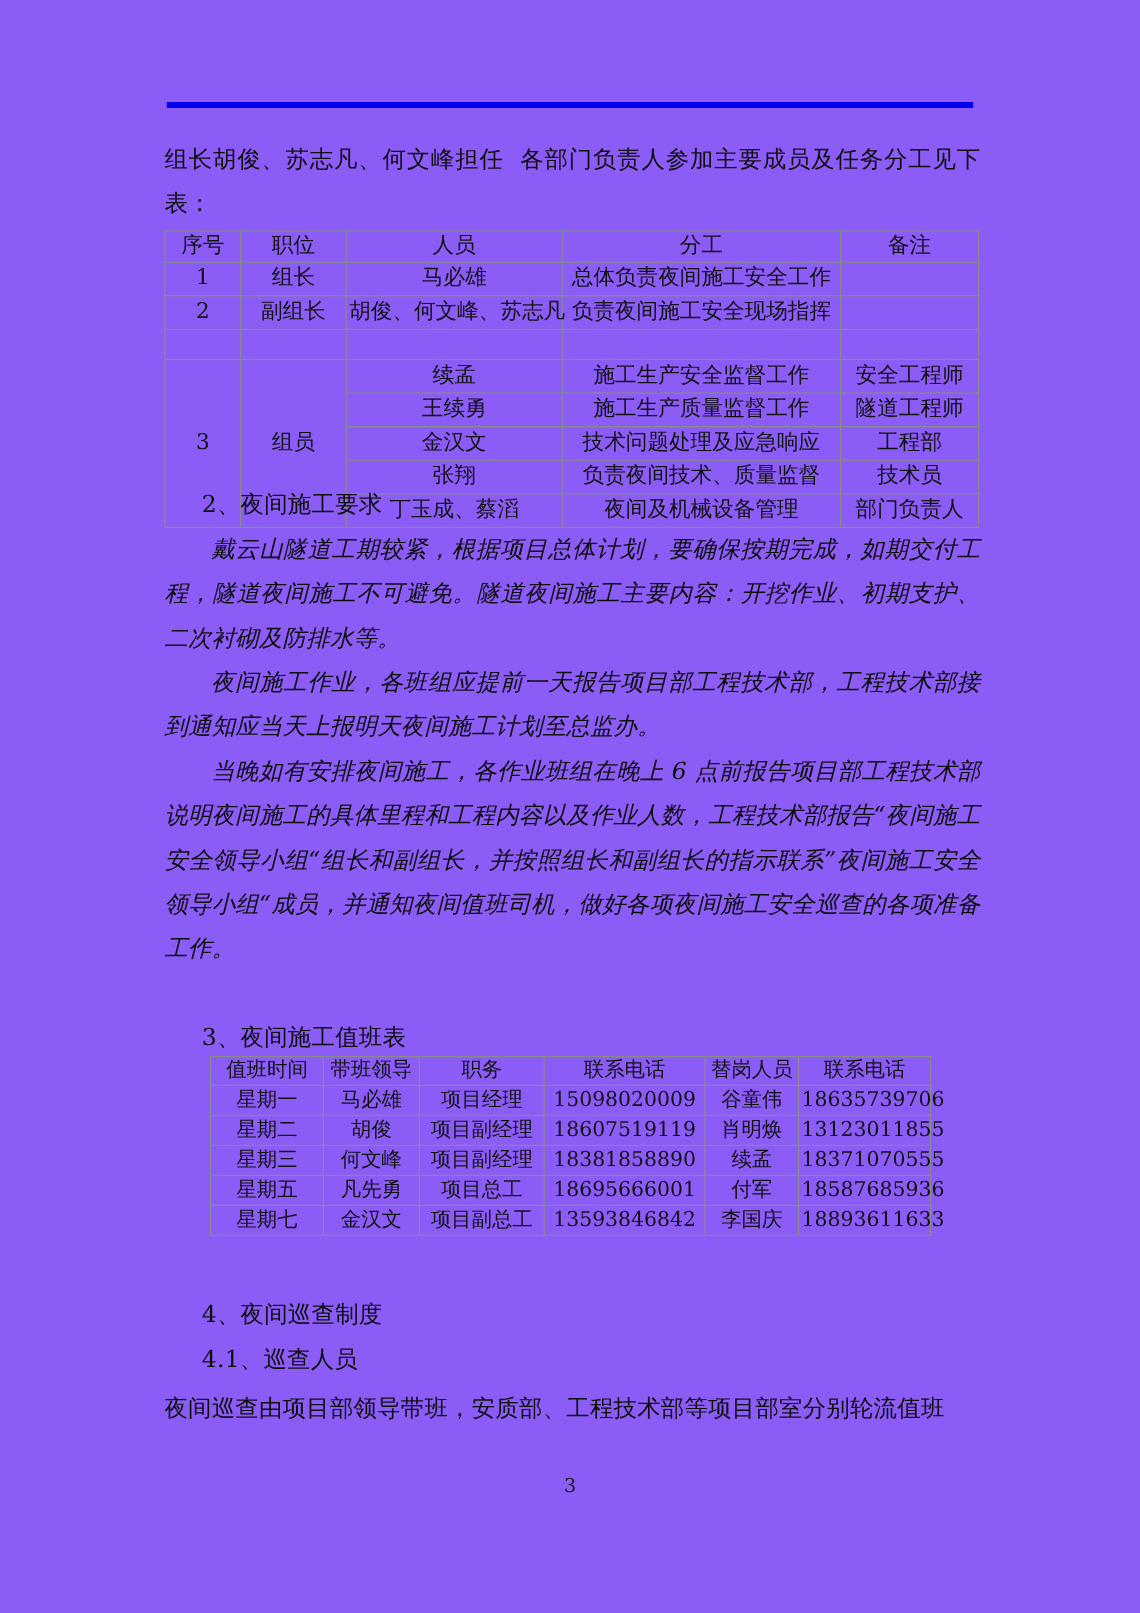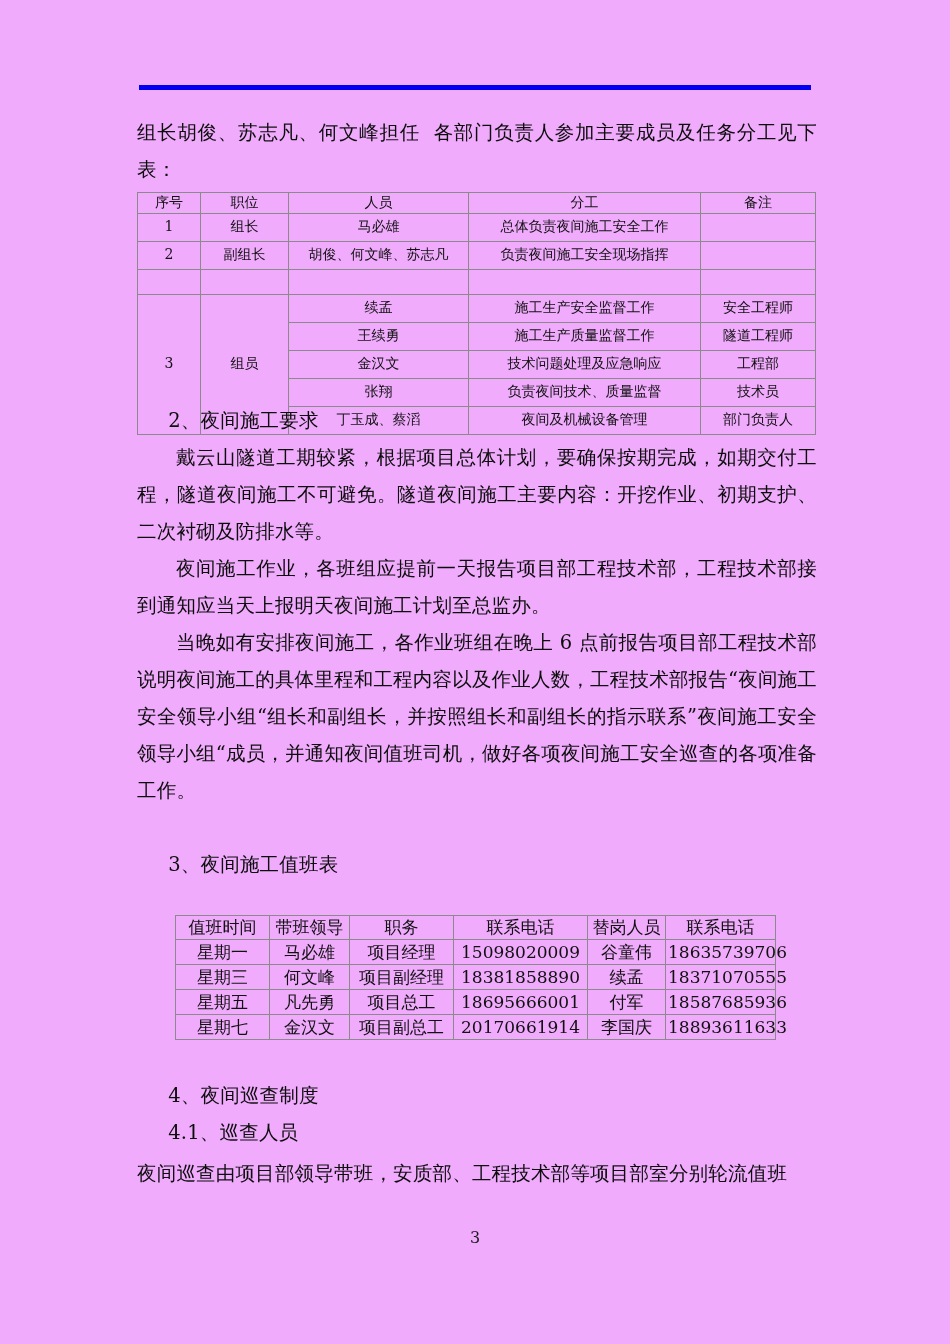--- a/index.html
+++ b/index.html
@@ -8,21 +8,21 @@
     background: #ffffff;
   }
   body {
     font-family: "DejaVu Serif", "Liberation Serif", serif;
     color: #000000;
   }
   #page {
     position: relative;
     width: 950px;
     height: 1344px;
-    background: #f0abfc;
+    background: #8b5cf6;
     overflow: hidden;
   }
   .header-rule {
     position: absolute;
     left: 139px;
     top: 85px;
     width: 672px;
     height: 5px;
     background: #0000ee;
   }
@@ -40,29 +40,29 @@
     line-height: 37px;
     color: #0d0d0d;
     letter-spacing: 0.2px;
     text-align: justify;
     white-space: pre-wrap;
   }
   .para.block {
     left: 137px;
     width: 680px;
   }
-  .indent2 { text-indent: 2em; }
+  .indent2 { text-indent: 2em; font-style: italic; }
   .indent1 { text-indent: 1.6em; }
 
   
   table.doc-table {
     position: absolute;
     border-collapse: collapse;
     font-family: "DejaVu Serif", "Liberation Serif", serif;
-    font-size: 14px;
+    font-size: 18px;
     color: #111111;
     table-layout: fixed;
   }
   table.doc-table td, table.doc-table th {
     border: 1px solid #8a8a8a;
     text-align: center;
     vertical-align: middle;
     padding: 1px 2px;
     font-weight: normal;
     line-height: 1.25;
@@ -78,21 +78,21 @@
   #table-leadership tr.spacer-row td { height: 22px; border-top-color: #8a8a8a; }
   #table-leadership .c-seq   { width: 63px; }
   #table-leadership .c-pos   { width: 88px; }
   #table-leadership .c-person{ width: 180px; }
   #table-leadership .c-duty  { width: 232px; }
   #table-leadership .c-note  { width: 115px; }
 
   
   #table-duty {
     left: 175px;
-    top: 915px;
+    top: 880px;
     width: 600px;
     font-size: 17px;
     border-radius: 23px;
   }
   #table-duty td { height: 22px; }
   #table-duty .d-day   { width: 94px; }
   #table-duty .d-lead  { width: 80px; }
   #table-duty .d-title { width: 104px; }
   #table-duty .d-tel1  { width: 134px; }
   #table-duty .d-sub   { width: 78px; }
@@ -217,40 +217,48 @@
         </tr>
         <tr>
           <td>星期一</td>
           <td>马必雄</td>
           <td>项目经理</td>
           <td>15098020009</td>
           <td>谷童伟</td>
           <td>18635739706</td>
         </tr>
         <tr>
+          <td>星期二</td>
+          <td>胡俊</td>
+          <td>项目副经理</td>
+          <td>18607519119</td>
+          <td>肖明焕</td>
+          <td>13123011855</td>
+        </tr>
+        <tr>
           <td>星期三</td>
           <td>何文峰</td>
           <td>项目副经理</td>
           <td>18381858890</td>
           <td>续孟</td>
           <td>18371070555</td>
         </tr>
         <tr>
           <td>星期五</td>
           <td>凡先勇</td>
           <td>项目总工</td>
           <td>18695666001</td>
           <td>付军</td>
           <td>18587685936</td>
         </tr>
         <tr>
           <td>星期七</td>
           <td>金汉文</td>
           <td>项目副总工</td>
-          <td>20170661914</td>
+          <td>13593846842</td>
           <td>李国庆</td>
           <td>18893611633</td>
         </tr>
       </tbody>
     </table>
 
     <div class="para block indent1" style="top:1077px;">4、夜间巡查制度</div>
 
     <div class="para block indent1" style="top:1114px;">4.1、巡查人员</div>
 

